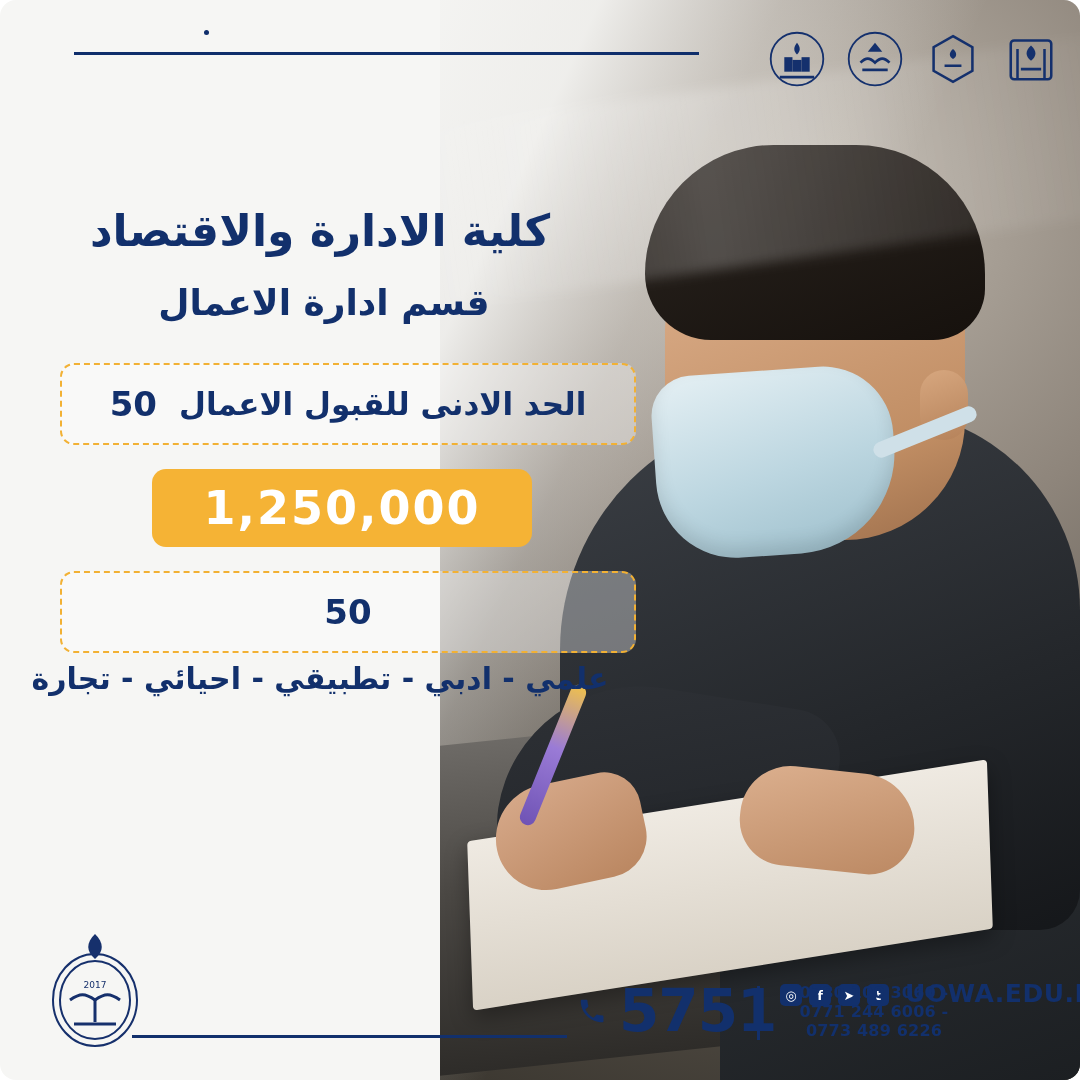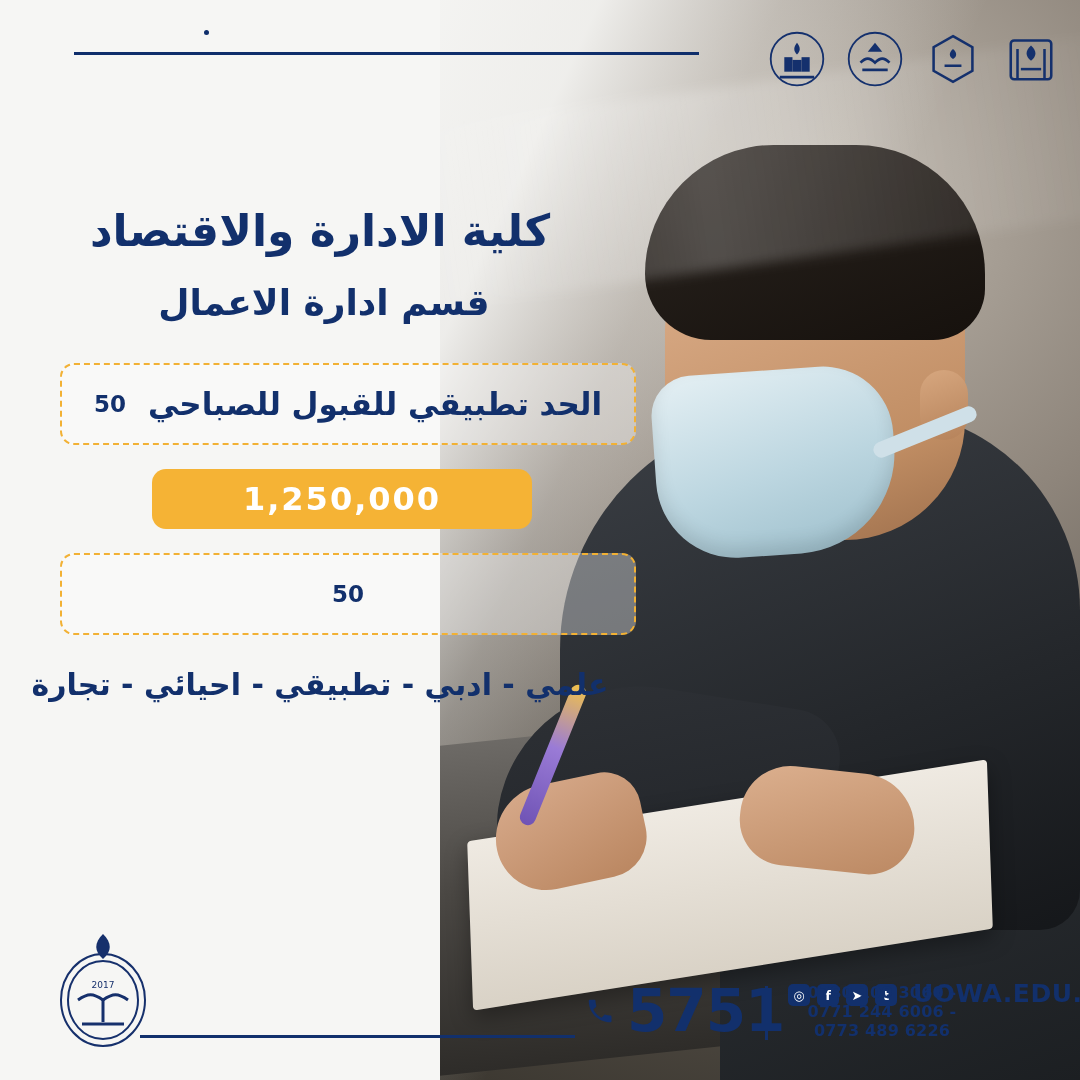--- a/index.html
+++ b/index.html
@@ -7,20 +7,21 @@
     width:1080px;height:1080px;
     font-family:"DejaVu Sans", sans-serif;
     background:#ffffff;
     overflow:hidden;
   }
   .poster{
     position:relative;
     width:1080px;height:1080px;
     background:#f6f6f4;
     overflow:hidden;
+    border-radius:16px;
   }
 
   
   .photo-wrap{
     position:absolute;
     right:0;top:0;
     width:640px;height:1080px;
     overflow:hidden;
   }
   .photo-bg{
@@ -185,47 +186,47 @@
     border-radius:14px;
     height:78px;
     display:flex;align-items:center;justify-content:center;
     gap:22px;
     background:rgba(255,255,255,0.35);
   }
   .dashed-row .label{
     color:#12306c;font-size:31px;font-weight:bold;
   }
   .dashed-row .value{
-    color:#12306c;font-size:23px;font-weight:bold;
+    color:#12306c;font-size:34px;font-weight:bold;
   }
 
   .fee-pill{
-    width:380px;height:60px;
+    width:380px;height:78px;
     margin:24px auto 24px 152px;
     background:#f5b335;
     border-radius:14px;
     display:flex;align-items:center;justify-content:center;
     color:#ffffff;
-    font-size:32px;
+    font-size:46px;
     letter-spacing:2px;
     font-weight:600;
   }
 
   .branches{
-    margin:32px 60px 0 0;
+    margin:8px 60px 0 0;
     color:#12306c;
     font-weight:bold;
     font-size:30px;
     direction:rtl;
   }
 
   
   .footer{
     position:absolute;
-    left:8px;bottom:0;width:968px;height:180px;
+    left:0;bottom:0;width:968px;height:180px;
   }
   .uni-seal{
     position:absolute;
     left:40px;bottom:22px;
     width:110px;height:130px;
     color:#16306c;
   }
   .footer-rule{
     position:absolute;
     left:132px;bottom:42px;width:435px;height:3px;
@@ -328,21 +329,21 @@
         <path d="M16 56V20M48 56V20" stroke="#14306d" stroke-width="3"></path>
       </svg>
     </div>
   </div>
 
   <div class="content">
     <div class="college">كلية الادارة والاقتصاد</div>
     <div class="dept">قسم ادارة الاعمال</div>
 
     <div class="dashed-row">
-      <span class="label">الحد تطبيقي للقبول للصباحي</span>
+      <span class="label">الحد الادنى للقبول الاعمال</span>
       <span class="value">50</span>
     </div>
 
     <div class="fee-pill">1,250,000</div>
 
     <div class="dashed-row">
       <span class="value">50</span>
     </div>
 
 

